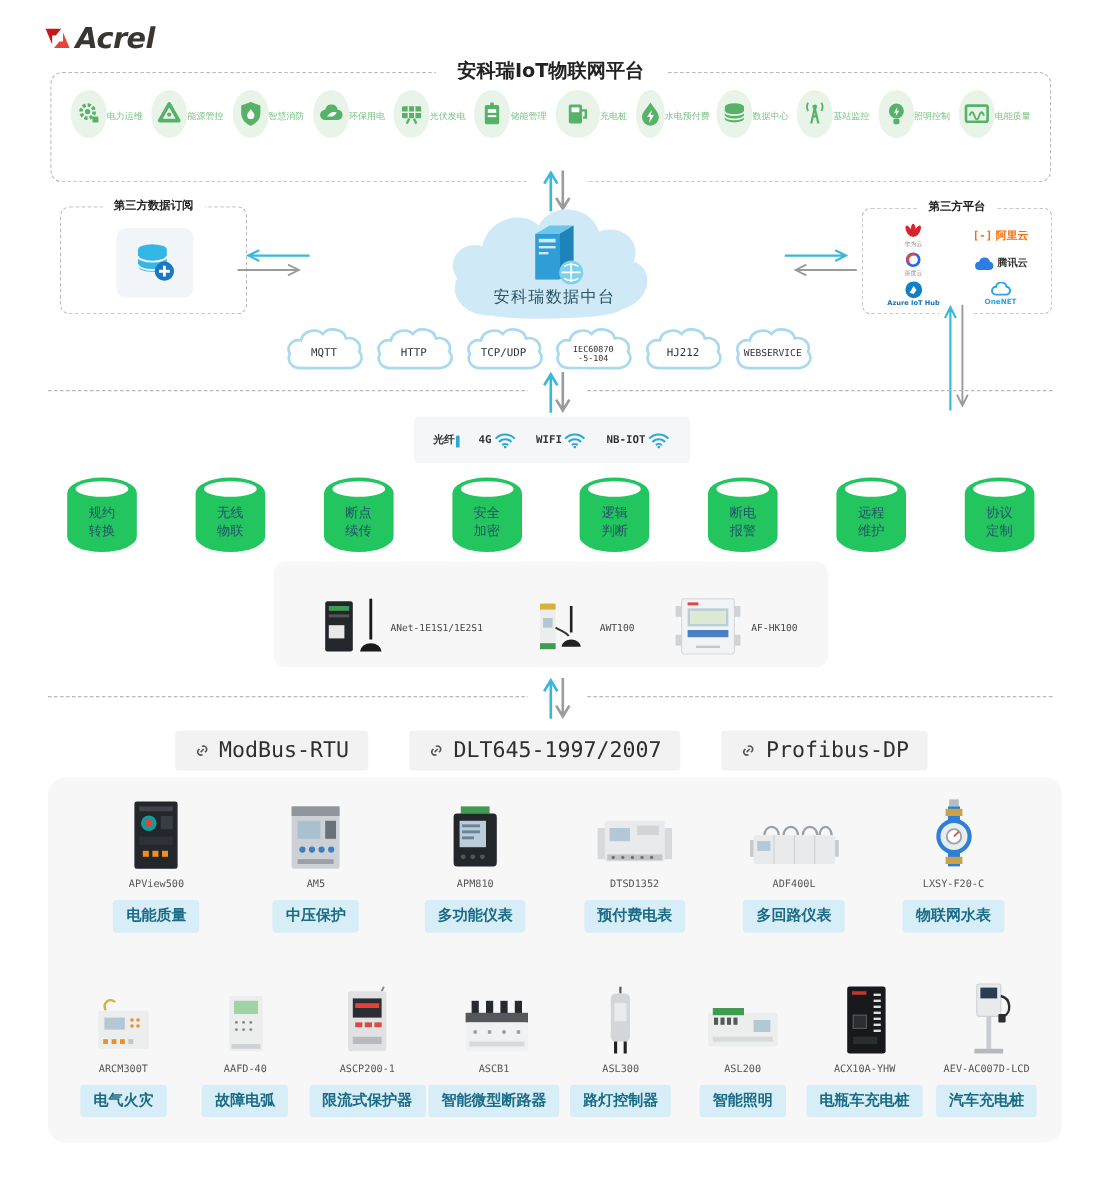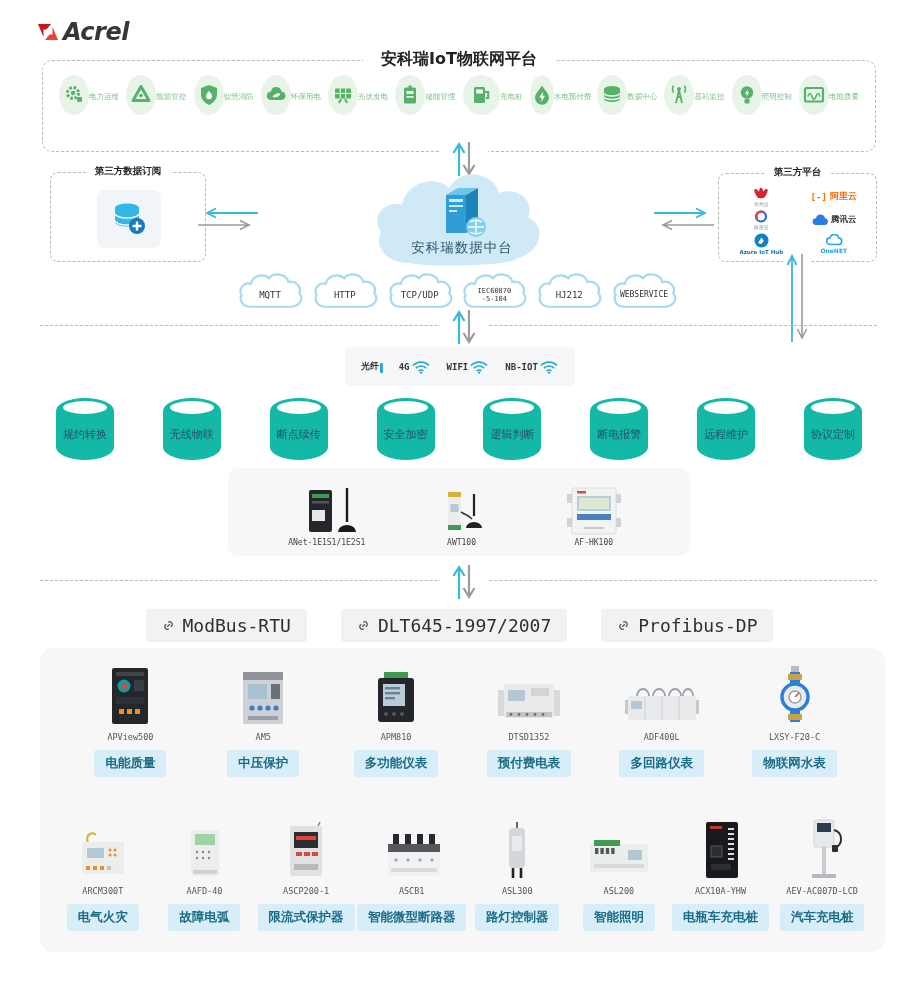--- a/index.html
+++ b/index.html
@@ -50,26 +50,26 @@
 
   .long-varrows { position:absolute; left:783px; top:252px; background:#fff; padding:0 2px; line-height:0; }
   .sep { position:absolute; left:40px; width:837px; border-top:1px dashed #b9b9b9; }
 
   .link-box { position:absolute; left:345px; top:347px; width:230px; height:39px; background:#f4f6f7; border-radius:4px; display:flex; align-items:center; justify-content:space-evenly; }
   .link-item { display:flex; flex-direction:row; align-items:center; gap:1px; }
   .link-label { font-size:9px; font-weight:bold; color:#333; font-family:"DejaVu Sans Mono",monospace; }
   .fiber-bar { width:2.5px; height:10px; background:#2aa9d2; border-radius:1px; margin-top:2px; }
 
   .features { position:absolute; left:56px; top:398px; width:806px; display:flex; justify-content:space-between; }
-  .cyl { width:58px; height:62px; background:#14b8a6; border-radius:29px/13px; position:relative; display:flex; flex-direction:row; align-items:center; justify-content:center; padding-top:12px; }
+  .cyl { width:58px; height:62px; background:#22c55e; border-radius:29px/13px; position:relative; display:flex; flex-direction:column; align-items:center; justify-content:center; padding-top:12px; }
   .cyl::before { content:""; position:absolute; top:3px; left:7px; width:44px; height:13px; background:#fff; border-radius:50%; }
   .cyl-line { font-size:11px; color:#24526b; line-height:1.4; font-weight:500; }
 
   .gw-box { position:absolute; left:228px; top:468px; width:462px; height:88px; background:#f7f7f8; border-radius:10px; display:flex; justify-content:space-evenly; align-items:flex-end; padding-bottom:9px; }
-  .gw { display:flex; flex-direction:column; align-items:center; }
+  .gw { display:flex; align-items:center; }
   .gw-label { font-size:8px; color:#444; font-family:"DejaVu Sans Mono",monospace; margin-top:2px; }
 
   .bus-row { position:absolute; left:0; top:609px; width:919px; display:flex; justify-content:center; gap:34px; }
   .pill { display:flex; align-items:center; gap:8px; background:#f2f2f3; border-radius:3px; padding:6px 16px; font-family:"DejaVu Sans Mono",monospace; font-size:18px; color:#2f2f2f; }
 
   .products-box { position:absolute; left:40px; top:648px; width:845px; height:304px; background:#f7f7f8; border-radius:14px; }
   .prod-row { position:absolute; display:flex; justify-content:space-between; }
   .prod-row1 { left:24px; right:24px; top:16px; }
   .prod-row2 { left:12px; right:12px; top:170px; }
   .prod { flex:1; display:flex; flex-direction:column; align-items:center; }

